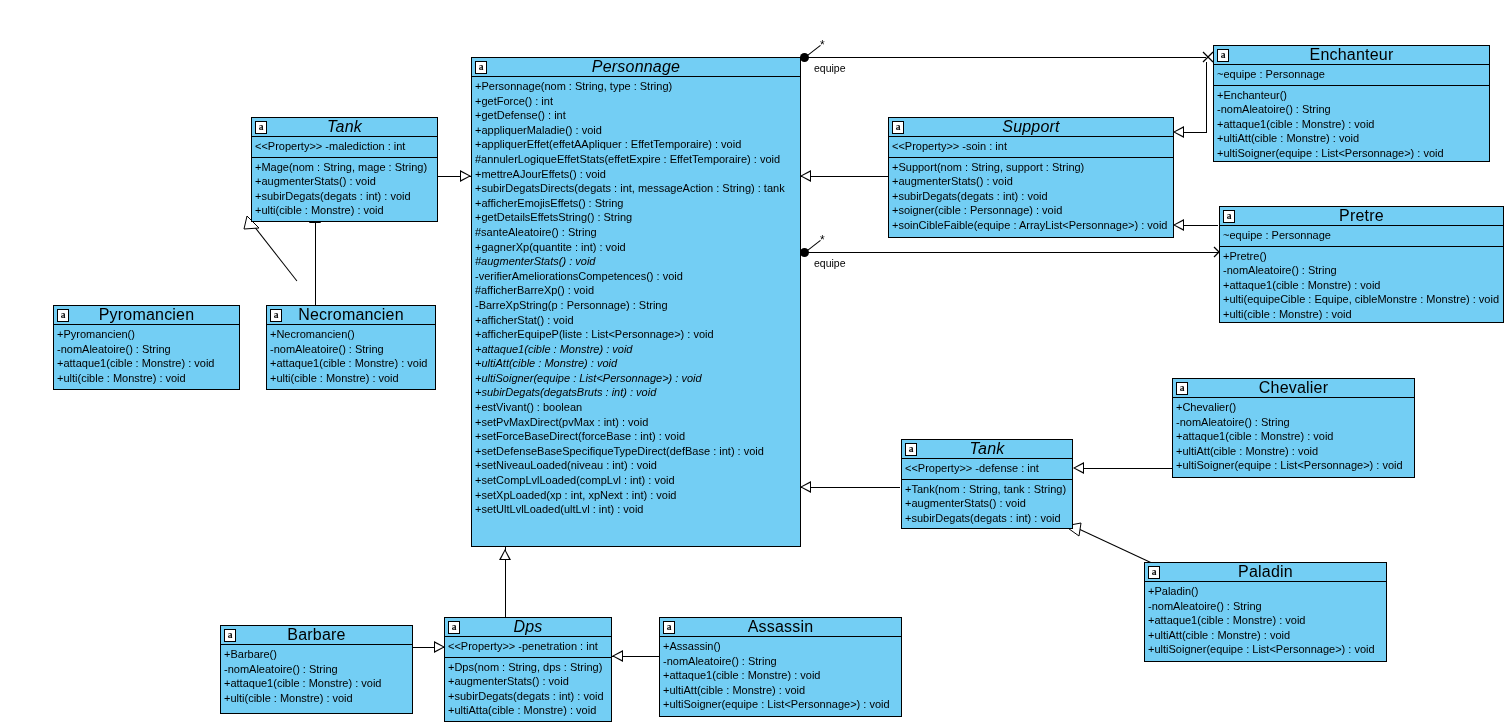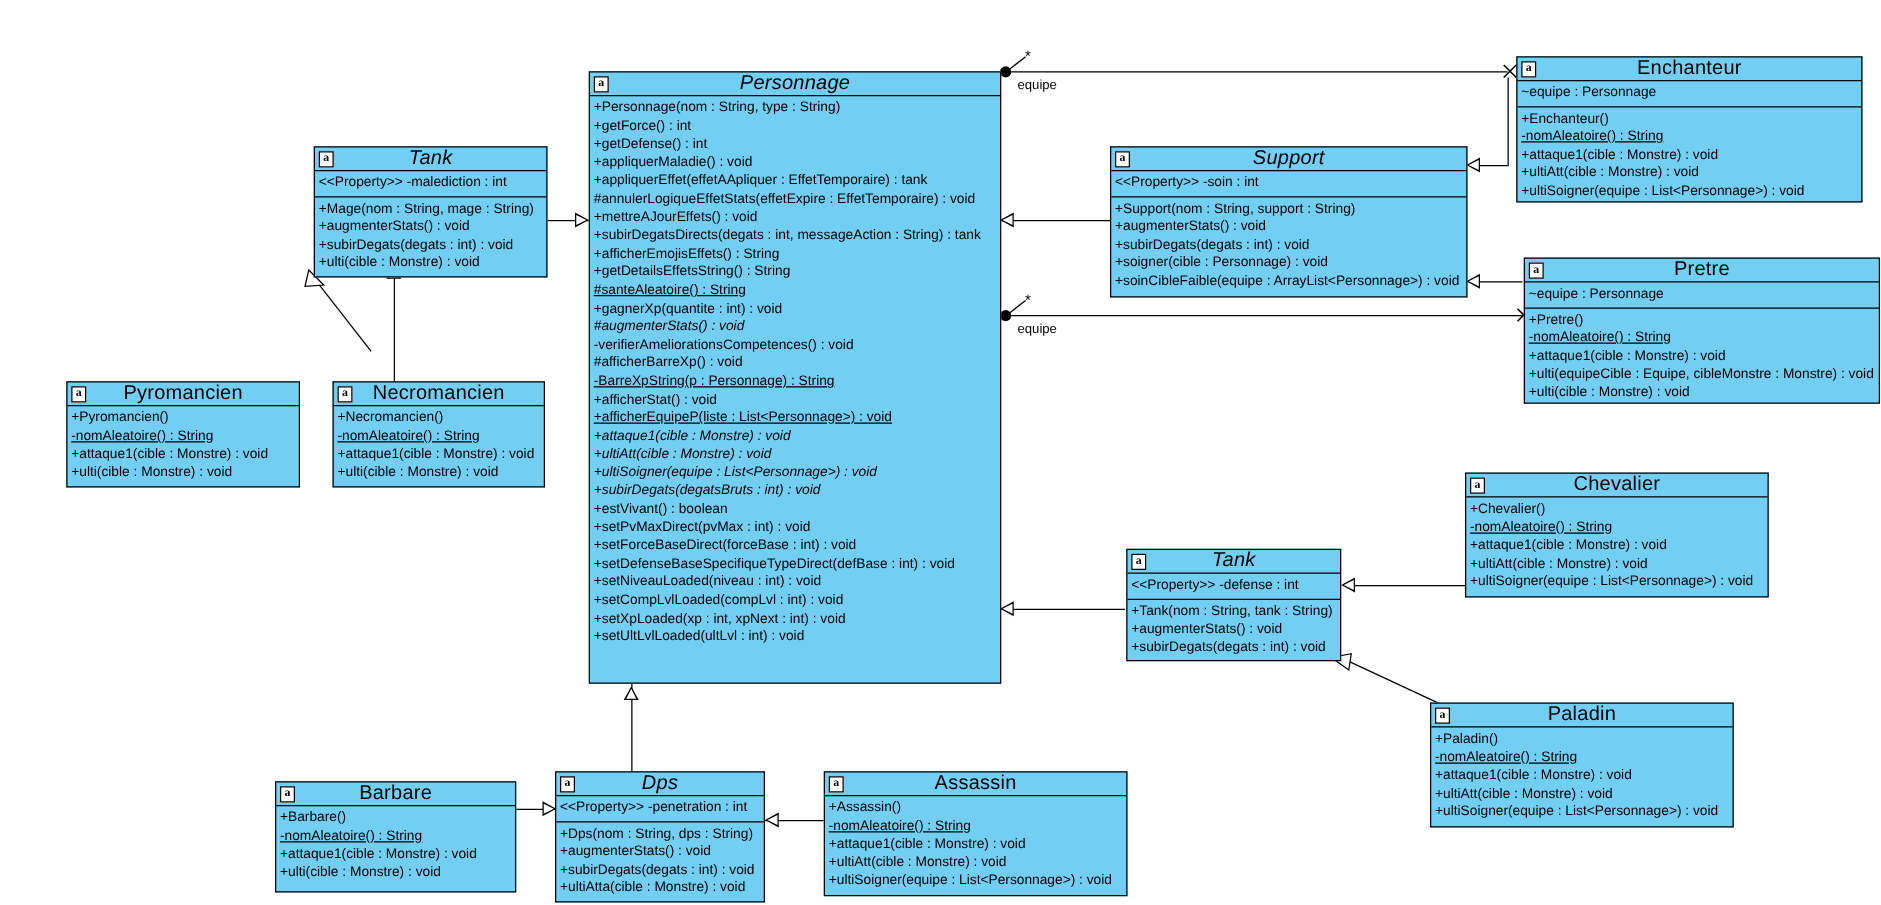--- a/index.html
+++ b/index.html
@@ -67,21 +67,21 @@
     padding:2px 3px 3px 3px;
   }
   .member{
     white-space:nowrap;
     font-size:11px;
     line-height:14.6px;
     height:14.6px;
     overflow:visible;
   }
   .member.italic{font-style:italic;}
-  .member.underline{text-decoration:underline;}
+  .member.underline{}
 
   
   .line{
     position:absolute;
     background:#000000;
     z-index:1;
   }
   .hline{height:1px;}
   .vline{width:1px;}
   .diag{
@@ -237,21 +237,21 @@
   <div class="uml-class" style="left:471px; top:57px; width:330px; height:490px;">
     <div class="uml-header">
       <span class="class-icon">a</span>
       <span class="uml-title abstract">Personnage</span>
     </div>
     <div class="uml-ops">
         <div class="member">+Personnage(nom : String, type : String)</div>
         <div class="member">+getForce() : int</div>
         <div class="member">+getDefense() : int</div>
         <div class="member">+appliquerMaladie() : void</div>
-        <div class="member">+appliquerEffet(effetAApliquer : EffetTemporaire) : tank</div>
+        <div class="member">+appliquerEffet(effetAApliquer : EffetTemporaire) : void</div>
         <div class="member">#annulerLogiqueEffetStats(effetExpire : EffetTemporaire) : void</div>
         <div class="member">+mettreAJourEffets() : void</div>
         <div class="member">+subirDegatsDirects(degats : int, messageAction : String) : tank</div>
         <div class="member">+afficherEmojisEffets() : String</div>
         <div class="member">+getDetailsEffetsString() : String</div>
         <div class="member underline">#santeAleatoire() : String</div>
         <div class="member">+gagnerXp(quantite : int) : void</div>
         <div class="member italic">#augmenterStats() : void</div>
         <div class="member">-verifierAmeliorationsCompetences() : void</div>
         <div class="member">#afficherBarreXp() : void</div>

